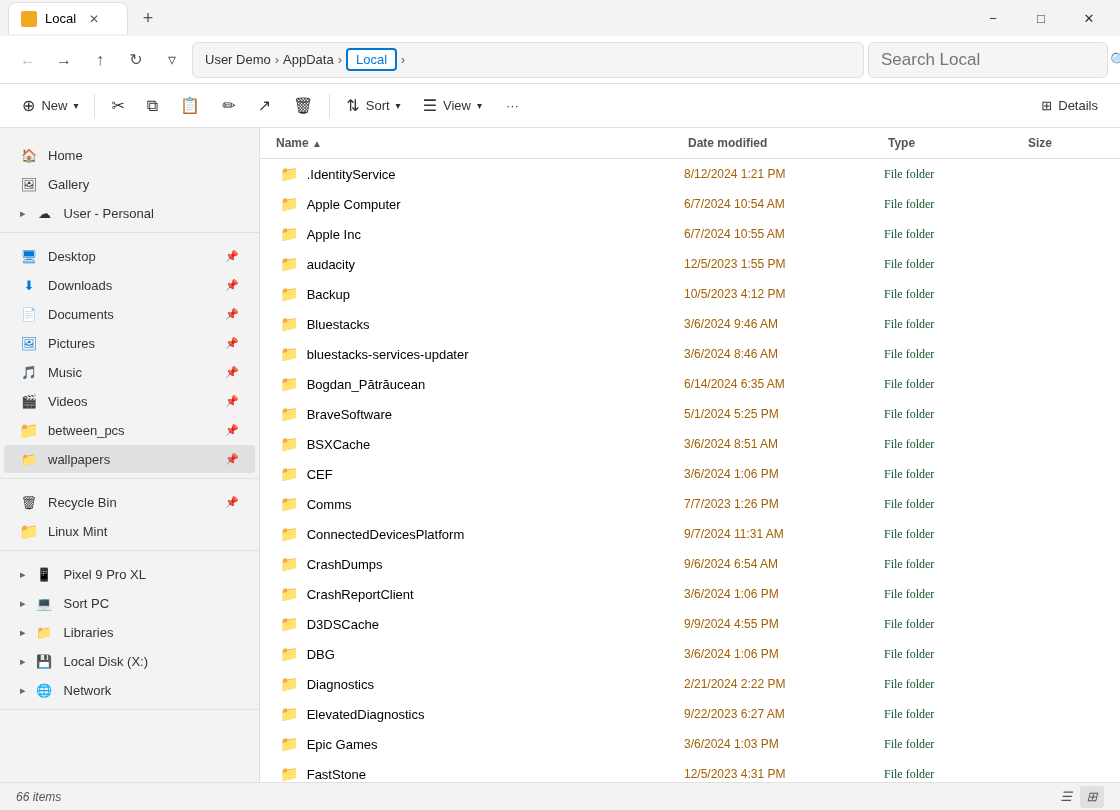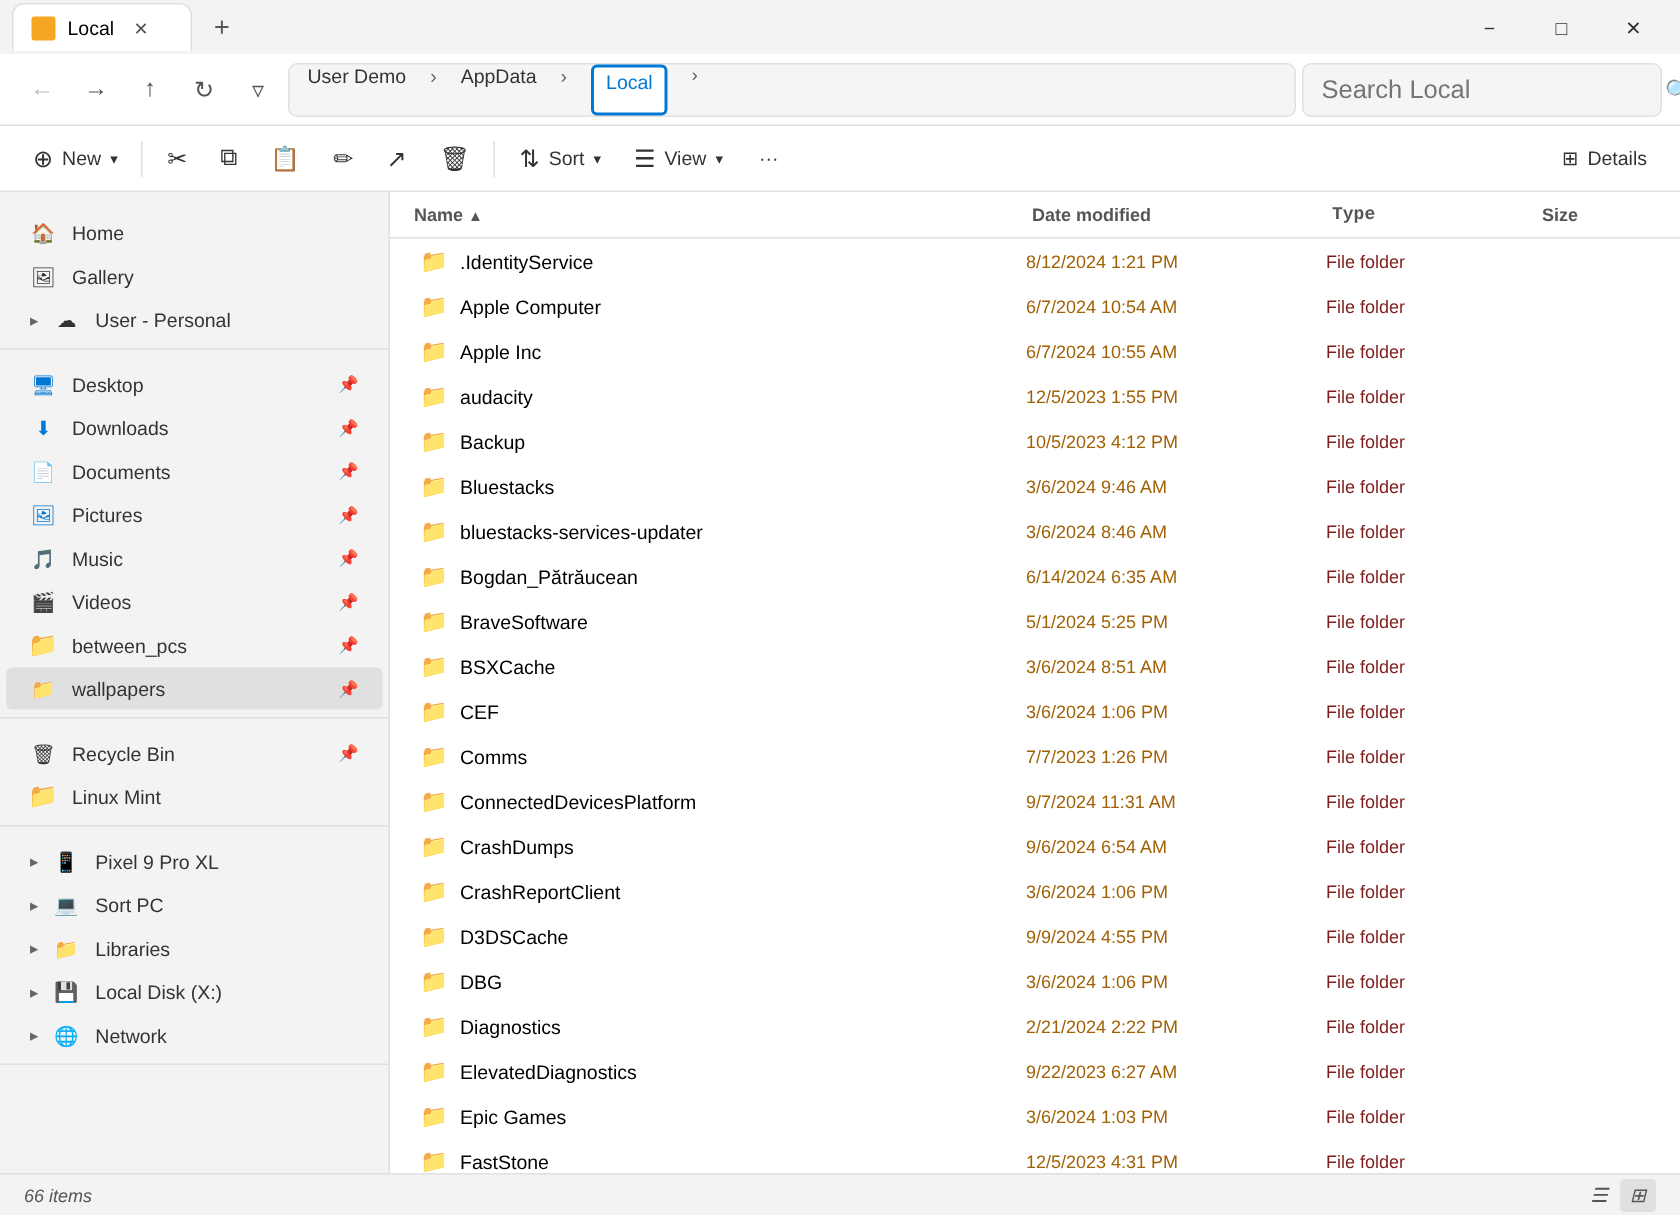--- a/index.html
+++ b/index.html
@@ -22,22 +22,22 @@
     .win-btn { width: 46px; height: 32px; display: flex; align-items: center; justify-content: center; cursor: pointer; border-radius: 4px; font-size: 13px; color: #333; }
 
     
     .address-bar {
       display: flex; align-items: center; background: #ffffff; border-bottom: 1px solid #e0e0e0;
       height: 48px; padding: 0 12px; gap: 4px;
     }
     .nav-btn { width: 32px; height: 32px; display: flex; align-items: center; justify-content: center; border-radius: 4px; cursor: pointer; color: #555; font-size: 16px; }
     .nav-btn.disabled { color: #bbb; cursor: default; }
     .breadcrumb {
-      display: flex; background: #f5f5f5; border: 1px solid #e0e0e0;
-      border-radius: 6px; height: 36px; padding: 0 12px; flex: 1; gap: 16px; cursor: pointer;
+      display: flex; align-items: center; background: #f5f5f5; border: 1px solid #e0e0e0;
+      border-radius: 6px; height: 36px; padding: 0 12px; flex: 1; gap: 4px; cursor: pointer;
     }
     .breadcrumb-item { color: #333; cursor: pointer; }
     .breadcrumb-sep { color: #666; }
     .breadcrumb-current {
       background: #fff; border: 2px solid #0078d4; border-radius: 4px;
       padding: 2px 8px; font-weight: 500; color: #0078d4;
     }
     .breadcrumb-arrow { color: #555; font-size: 12px; }
     .search-box {
       display: flex; align-items: center; background: #f5f5f5; border: 1px solid #e0e0e0;
@@ -84,31 +84,31 @@
 
     
     .file-area { flex: 1; display: flex; flex-direction: column; overflow: hidden; }
     .file-header {
       display: flex; align-items: center; padding: 4px 0; border-bottom: 1px solid #e0e0e0;
       background: #ffffff; font-size: 12px; color: #555; font-weight: 600;
       position: sticky; top: 0; z-index: 1;
     }
     .file-header .col-name { flex: 2; padding: 4px 16px; cursor: pointer; }
     .file-header .col-date { width: 200px; padding: 4px 8px; cursor: pointer; }
-    .file-header .col-type { width: 140px; padding: 4px 8px; cursor: pointer; font-family: Liberation Mono, monospace; }
+    .file-header .col-type { width: 140px; padding: 4px 8px; cursor: pointer; }
     .file-header .col-size { width: 100px; padding: 4px 8px; cursor: pointer; }
     .file-header .sort-arrow { color: #555; font-size: 10px; }
     .file-list { flex: 1; overflow-y: auto; }
     .file-row {
       display: flex; align-items: center; padding: 3px 0; cursor: pointer;
       border-radius: 4px; margin: 0 4px;
     }
     .file-row .col-name { flex: 2; padding: 3px 16px; display: flex; align-items: center; gap: 8px; }
     .file-row .col-date { width: 200px; padding: 3px 8px; color: #a16207; font-size: 12px; }
-    .file-row .col-type { width: 140px; padding: 3px 8px; color: #7f1d1d; font-size: 12px; }
+    .file-row .col-type { width: 140px; padding: 3px 8px; color: #14532d; font-size: 12px; font-family: Liberation Serif, serif; }
     .file-row .col-size { width: 100px; padding: 3px 8px; color: #555; font-size: 12px; }
     .file-folder-icon { color: #f5a623; font-size: 15px; flex-shrink: 0; }
 
     
     .status-bar {
       display: flex; align-items: center; background: #f3f3f3; border-top: 1px solid #e0e0e0;
       height: 28px; padding: 0 16px; font-size: 12px; color: #555; gap: 8px; font-style: italic;
     }
     .status-bar .view-btns { margin-left: auto; display: flex; gap: 2px; }
     .view-btn { width: 24px; height: 22px; display: flex; align-items: center; justify-content: center; border-radius: 3px; cursor: pointer; font-size: 13px; color: #555; }

